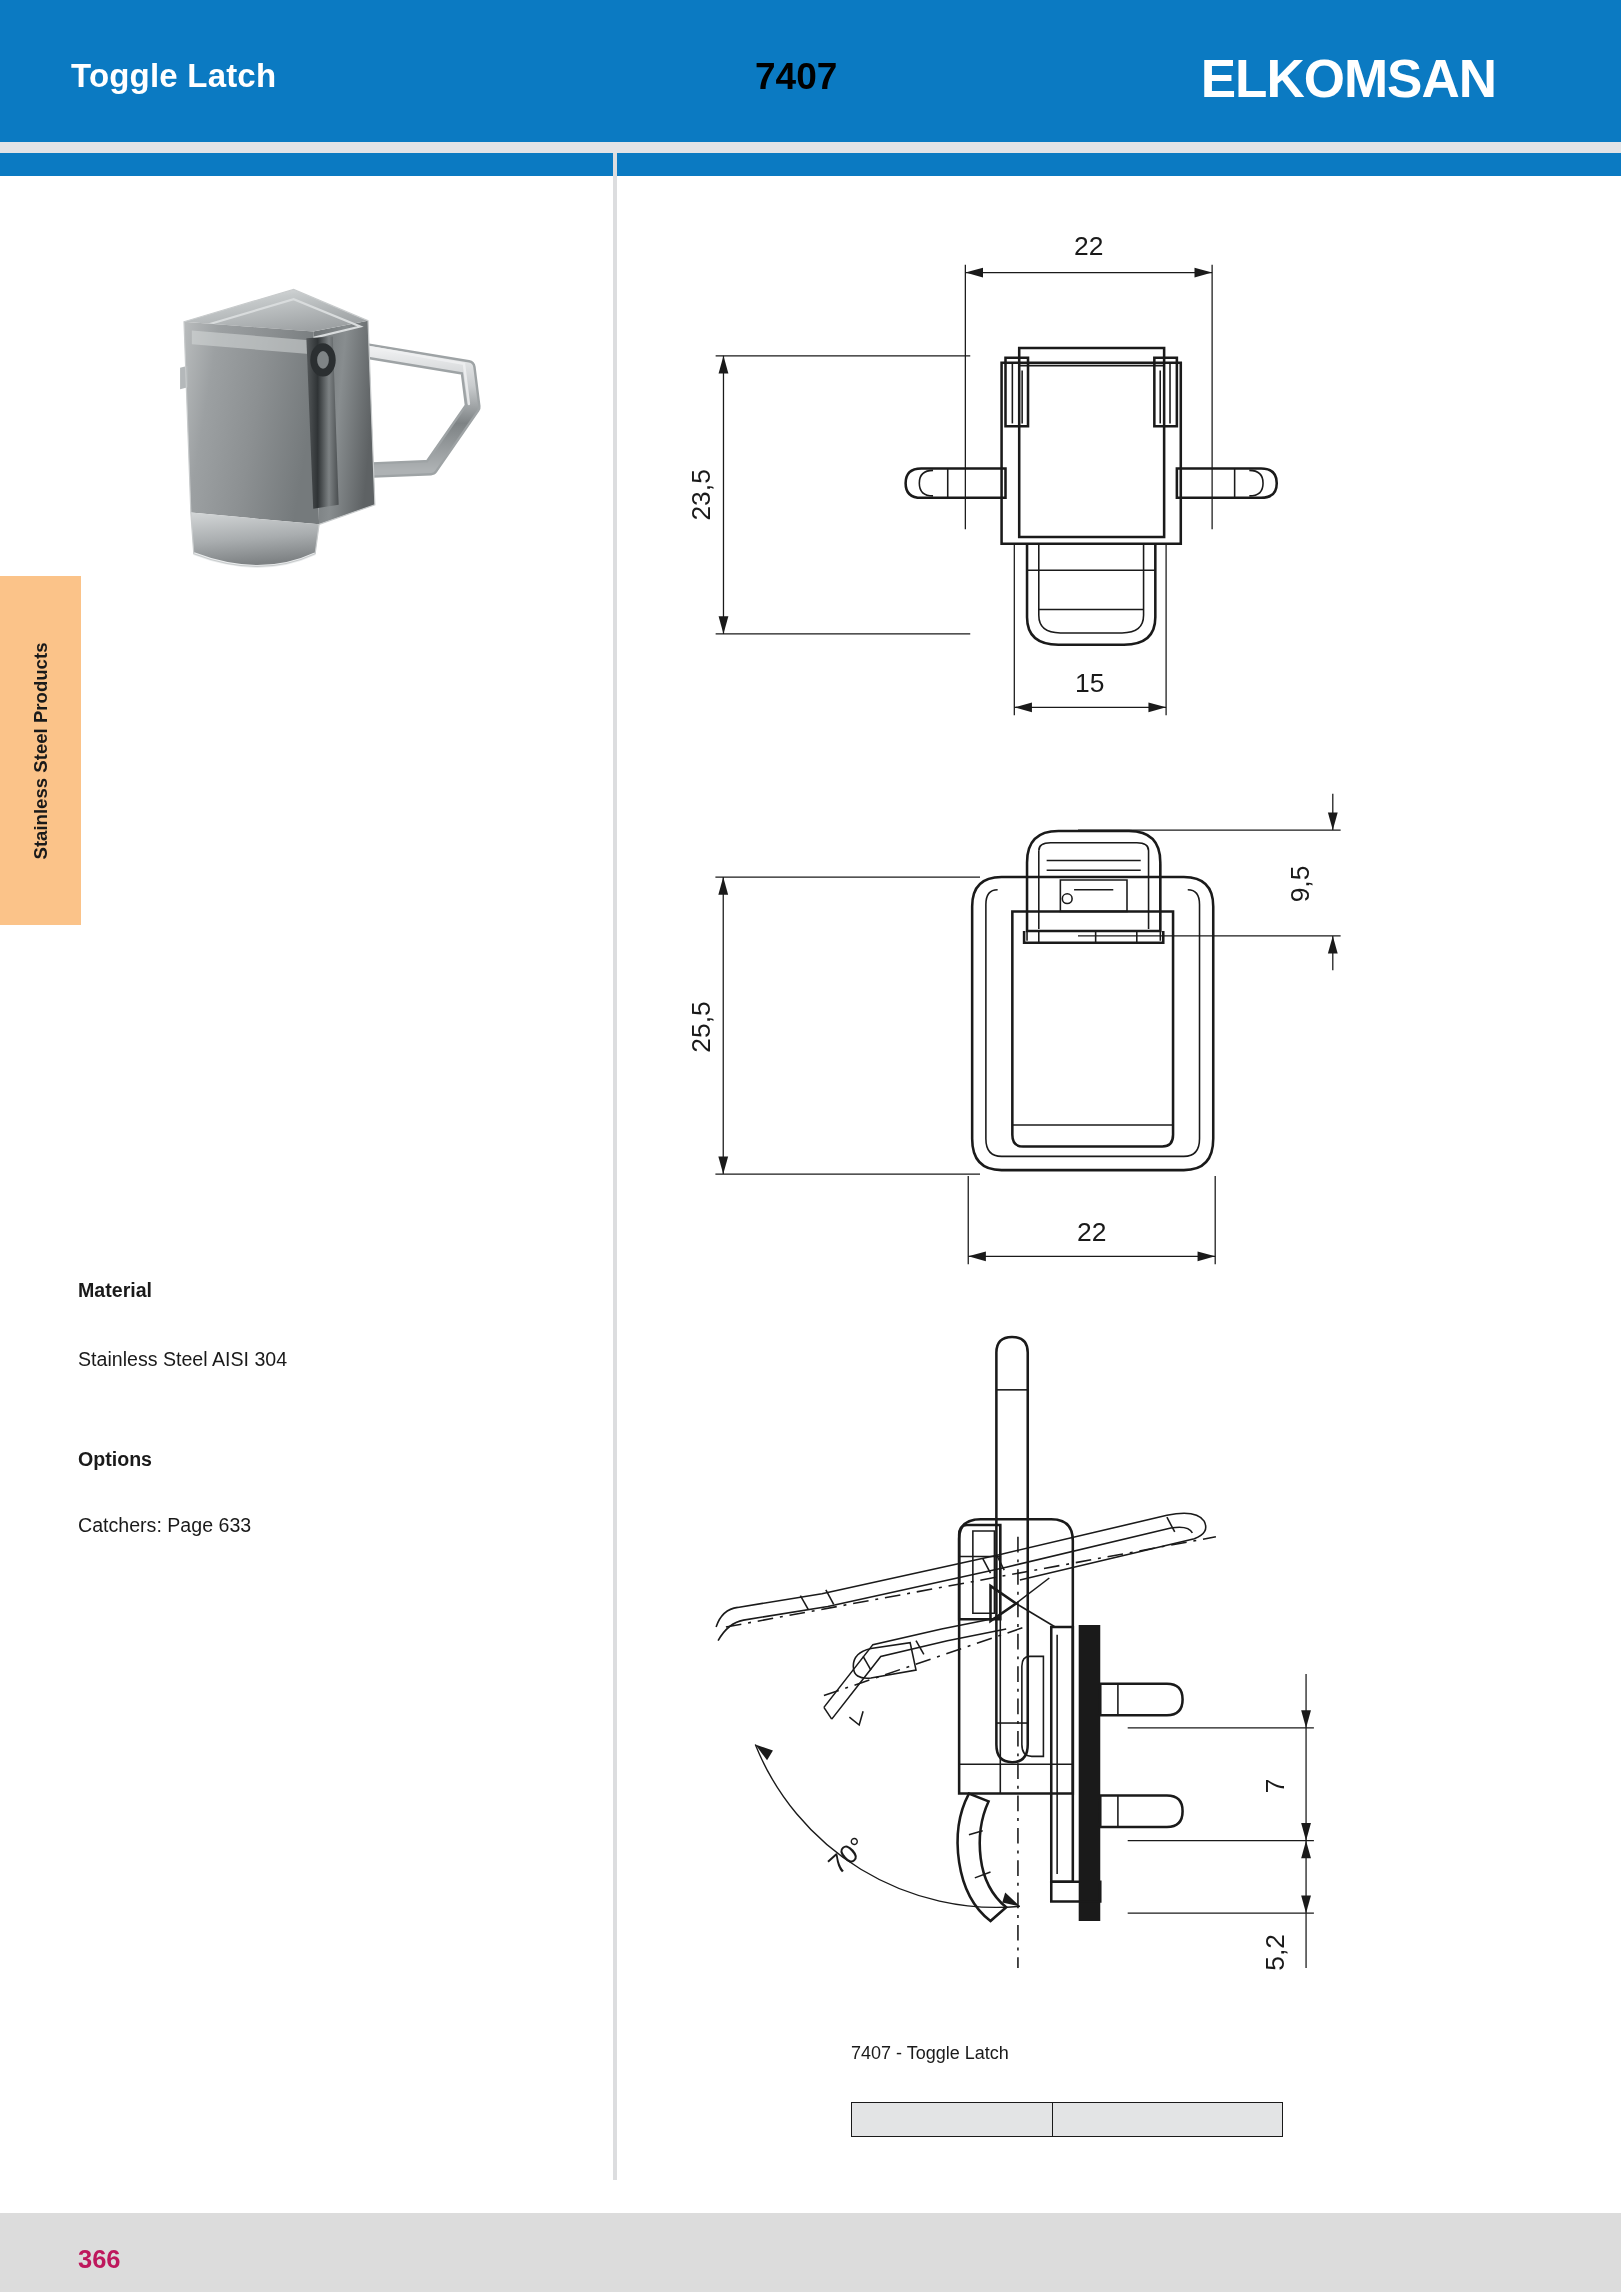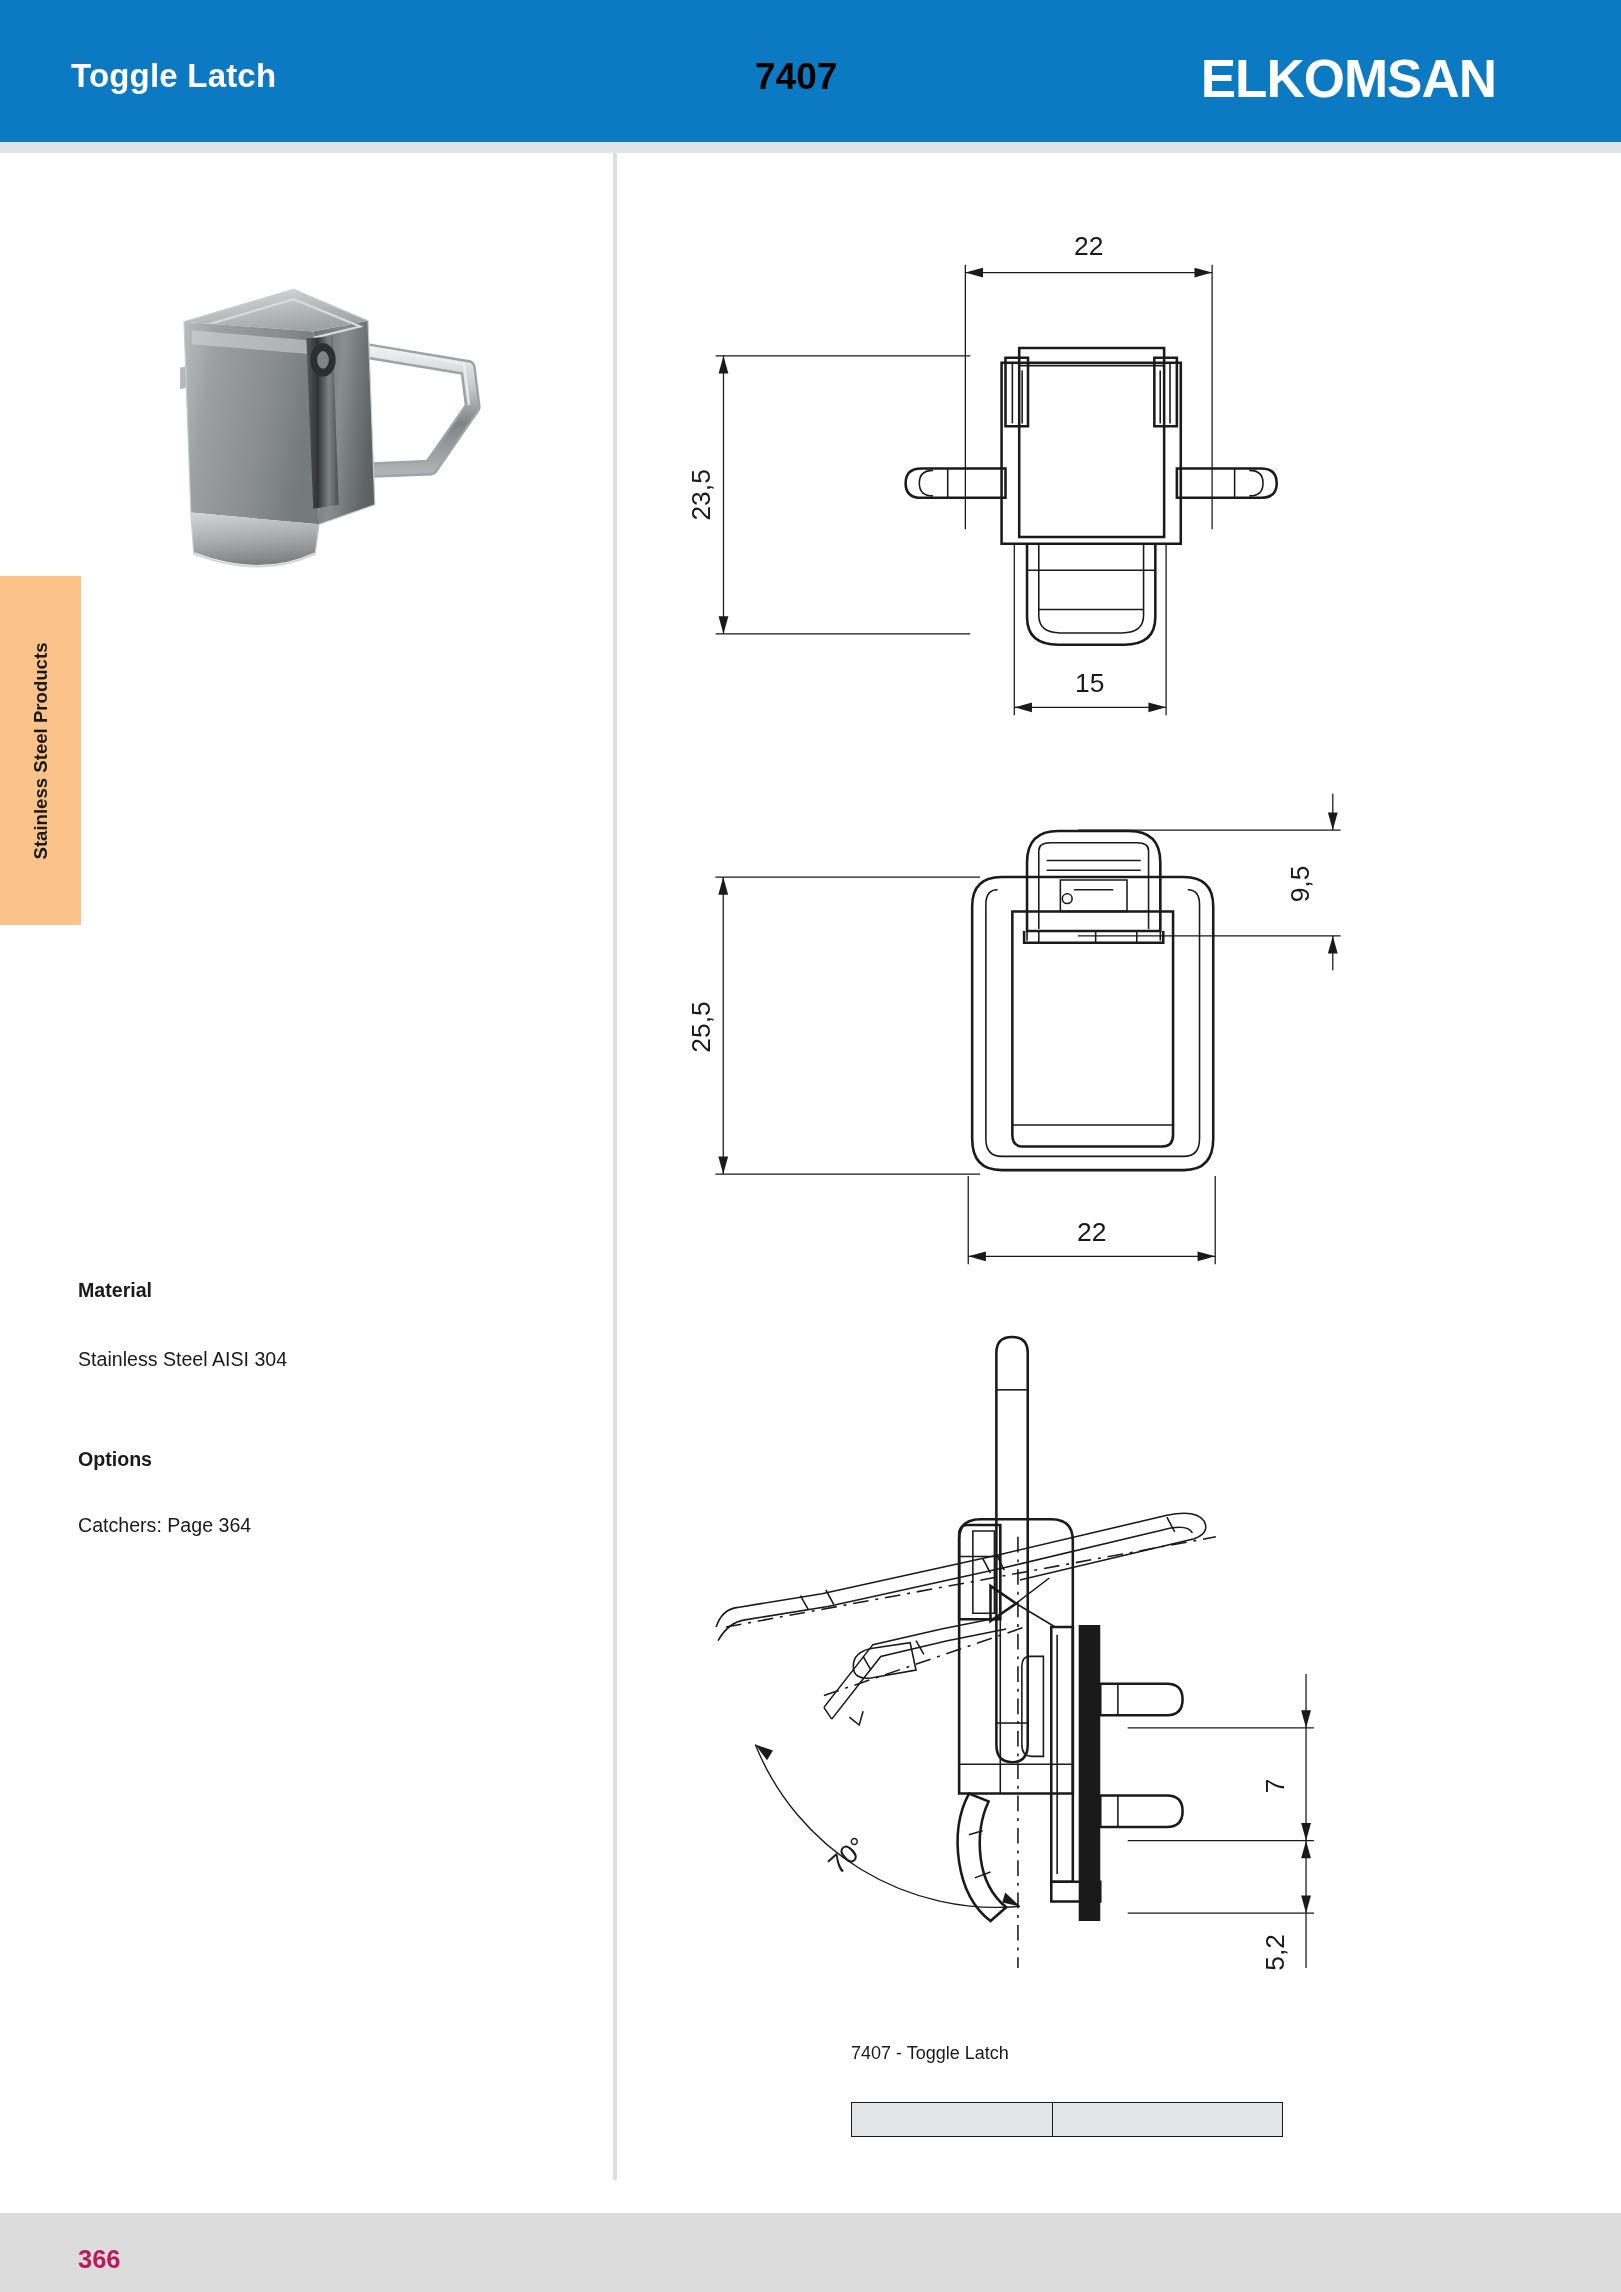--- a/index.html
+++ b/index.html
@@ -1,20 +1,20 @@
 <!DOCTYPE html>
 <html><head>
 <meta charset="utf-8">
 <style>
   html,body{margin:0;padding:0;background:#fff;}
   body{width:1621px;height:2293px;position:relative;overflow:hidden;
        font-family:"Liberation Sans",sans-serif;color:#1a1a1a;}
 
   
-  .header{position:absolute;left:0;top:0;width:1621px;height:142px;background:#0b7ac2;}
+  .header{position:absolute;left:0;top:0;width:1621px;height:176px;background:#0b7ac2;}
   .hdr-title{position:absolute;left:71px;top:76px;transform:translateY(-50%);
              font-size:33px;font-weight:bold;color:#fff;letter-spacing:0.2px;}
   .hdr-code{position:absolute;left:755px;top:77px;transform:translateY(-50%);
             font-size:37px;font-weight:bold;color:#000000;}
   .hdr-brand{position:absolute;right:125px;top:78px;transform:translateY(-50%);
              font-size:53px;font-weight:bold;color:#fff;letter-spacing:-1px;}
   .hdr-underline{position:absolute;left:0;top:142px;width:1621px;height:10.8px;
                  background:#e2e3e6;}
 
   
@@ -145,21 +145,21 @@
 
   <path d="M44,110 L52,108 L52,130 L44,132 Z" fill="#b4b8ba"></path>
 
   <path d="M48,63 L160,30 L236,62 L243,250 L186,270 L182,300 Q126,326 58,300 L55,258 Z" fill="none" stroke="#c8cbcc" stroke-width="1.2"></path>
 </svg>
 </div>
 
 <div class="lt b" id="m-head">Material</div>
 <div class="lt" id="m-body">Stainless Steel AISI 304</div>
 <div class="lt b" id="o-head">Options</div>
-<div class="lt" id="o-body"><span class="b">Catchers</span><span>: Page 364</span></div>
+<div class="lt" id="o-body"><span class="b">Catchers</span><span>: Page 633</span></div>
 
 <div class="dwg" id="dwg1">
 <svg viewBox="0 0 700 530" width="686" height="519">
 
   <g>
     <path class="dim" d="M285,60 L285,330"></path>
     <path class="dim" d="M537,60 L537,330"></path>
     <path class="dim" d="M285,68 L537,68"></path>
     <path d="M285,68 L303,63 L303,73 Z" fill="#1a1a1a"></path>
     <path d="M537,68 L519,63 L519,73 Z" fill="#1a1a1a"></path>

